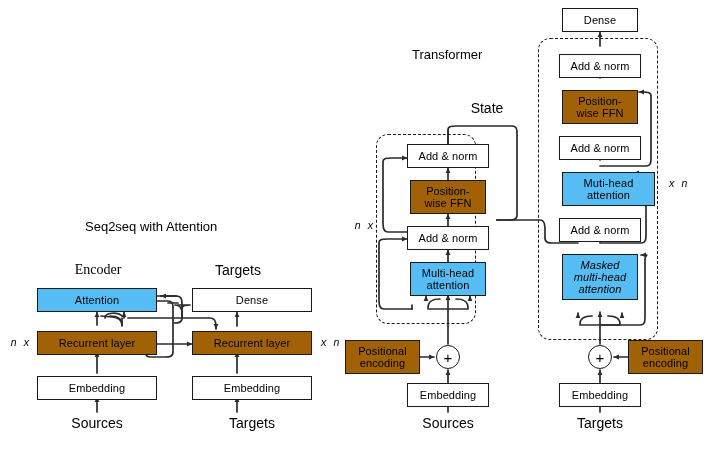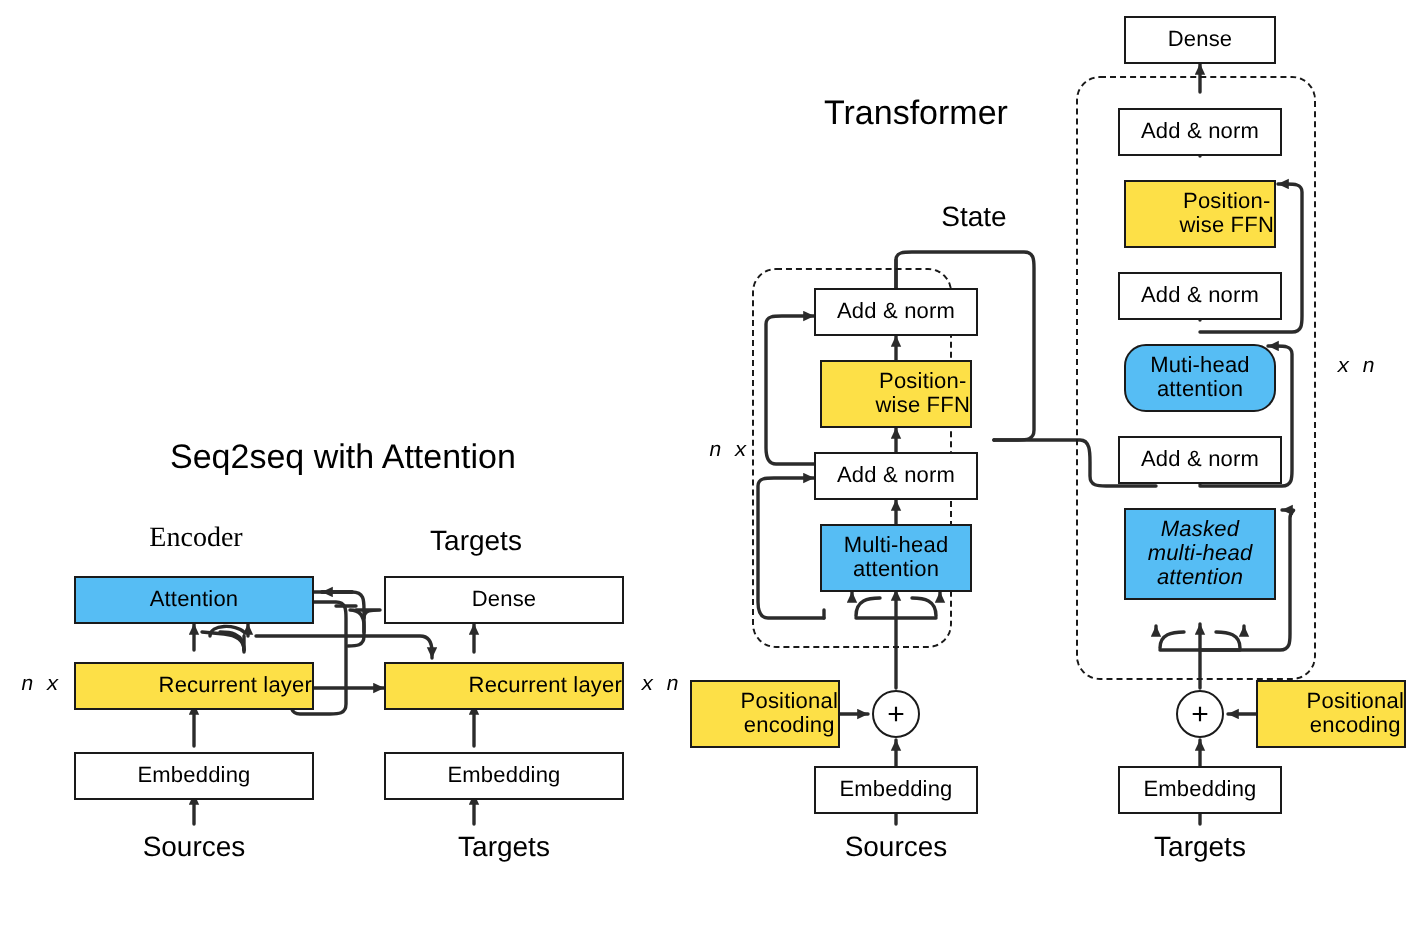--- a/index.html
+++ b/index.html
@@ -6,24 +6,24 @@
   body{width:713px;height:464px;overflow:hidden;
        font-family:"Liberation Sans","DejaVu Sans",sans-serif;
        color:#000;}
   #stage{position:relative;width:713px;height:464px;}
   svg.layer{position:absolute;left:0;top:0;width:713px;height:464px;}
   .box{position:absolute;box-sizing:border-box;border:1.6px solid #1a1a1a;
        display:flex;align-items:center;justify-content:center;
        text-align:center;line-height:1.12;background:#ffffff;
        font-size:11px;letter-spacing:.1px;}
   .box.blue-dark{background:#56bdf4;}
-  .box.blue-light{background:#fde047;justify-content:flex-end;}
+  .box.blue-light{background:#a16207;}
   .lbl{position:absolute;font-size:14px;white-space:nowrap;text-align:center;}
   .lbl.ital{font-style:italic;font-size:10.5px;font-family:Liberation Mono, monospace;}
-  .title{position:absolute;font-size:17px;white-space:nowrap;}
+  .title{position:absolute;font-size:13px;white-space:nowrap;}
   .plus{position:absolute;box-sizing:border-box;border:1.7px solid #1a1a1a;
         border-radius:50%;background:#fff;display:flex;align-items:center;
         justify-content:center;font-size:15px;line-height:1;}
   .dashed{position:absolute;box-sizing:border-box;
           border:1.7px dashed #1a1a1a;border-radius:12px;background:transparent;}
 </style>
 </head>
 <body>
 
 <div id="stage">
@@ -198,21 +198,21 @@
   <div class="lbl" style="left:420px;top:415px;width:56px;">Sources</div>
 
   <div class="box" style="left:562px;top:8px;width:76px;height:24px;">Dense</div>
 
   <div class="box" style="left:559px;top:54px;width:82px;height:24px;">Add &amp; norm</div>
   <div class="box blue-light" style="left:562px;top:90px;width:76px;height:34px;">
     <span style="white-space:pre-line;">Position-
 wise FFN</span>
   </div>
   <div class="box" style="left:559px;top:136px;width:82px;height:24px;">Add &amp; norm</div>
-  <div class="box blue-dark" style="left:562px;top:172px;width:76px;height:34px;border-radius:11px;">
+  <div class="box blue-dark" style="left:562px;top:172px;width:93px;height:34px;">
     <span style="white-space:pre-line;">Muti-head
 attention</span>
   </div>
   <div class="box" style="left:559px;top:218px;width:82px;height:24px;">Add &amp; norm</div>
   <div class="box blue-dark" style="left:562px;top:254px;width:76px;height:46px;font-style:italic;">
     <span style="white-space:pre-line;">Masked
 multi-head
 attention</span>
   </div>
 

